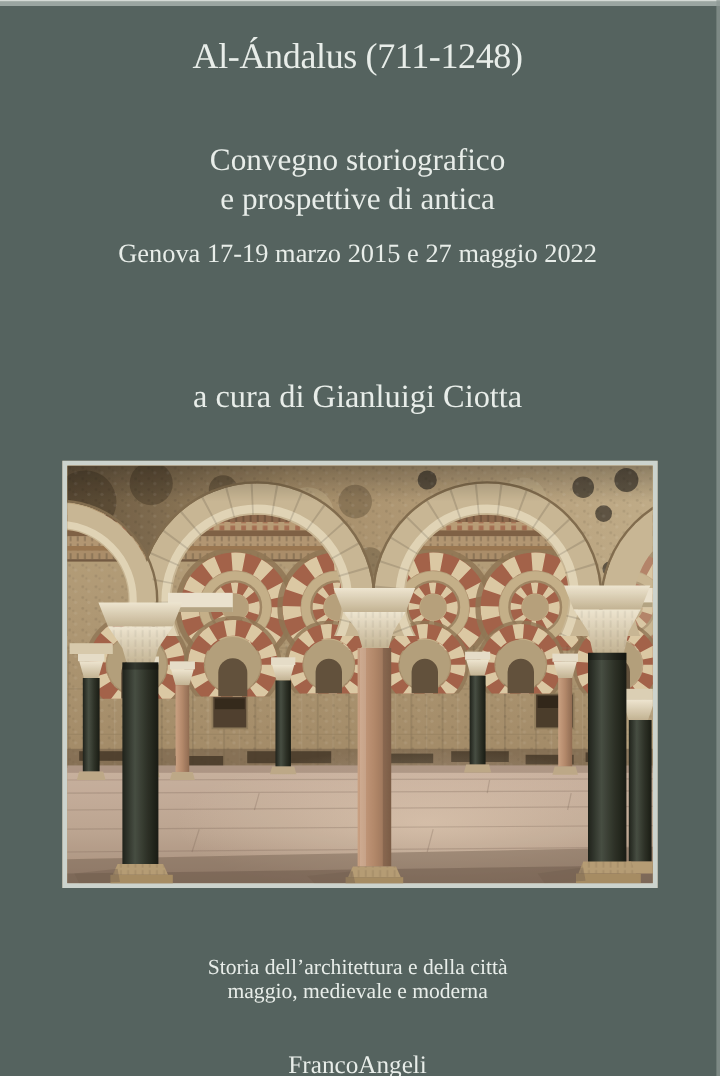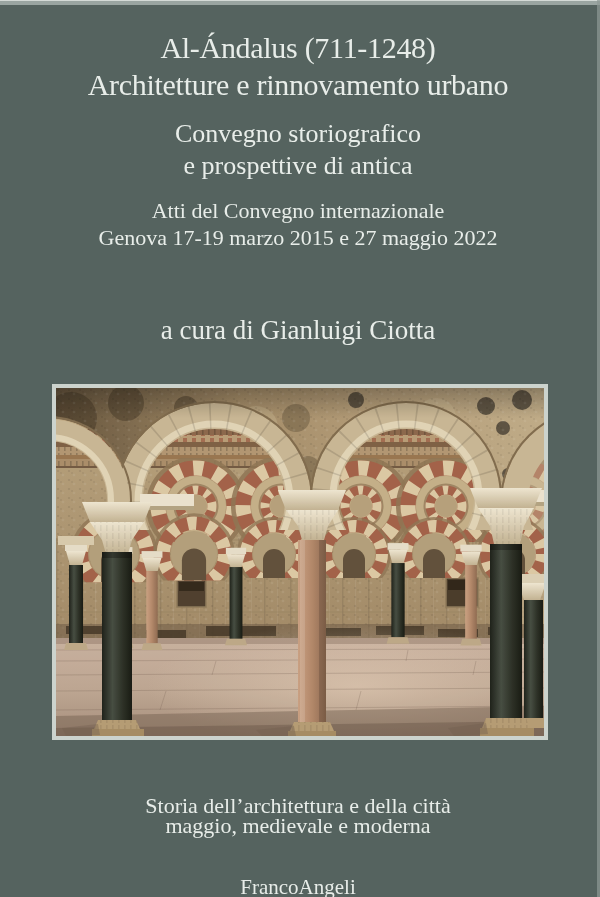--- a/index.html
+++ b/index.html
@@ -10,48 +10,46 @@
     color:#e8ede9;
   }
   .edge-top{position:absolute;top:0;left:0;width:600px;height:5px;background:#9aa5a1;}
   .edge-top-hl{position:absolute;top:0;left:0;width:600px;height:1px;background:#d4dad6;}
   .edge-right{position:absolute;top:0;right:0;width:3px;height:897px;background:#8e9a95;opacity:.7;}
   .txt{position:absolute;left:0;width:596px;text-align:center;}
   .title{top:29px;font-size:30px;line-height:37px;letter-spacing:-.3px;}
   .subtitle{top:118px;font-size:26px;line-height:32px;}
   .conf{top:197px;font-size:22px;line-height:27px;}
   .editor{top:289px;font-size:27px;line-height:32px;margin-top:25px;}
-  .series{top:796px;font-size:22px;line-height:20px;}
+  .series{top:796px;font-size:18px;line-height:20px;}
   .publisher{top:875px;font-size:21px;line-height:24px;}
   .photo-frame{
     position:absolute;left:52px;top:384px;width:488px;height:348px;
     border:4px solid #ccd3cd;background:#b6a17c;
   }
   .photo-frame svg{display:block;}
 </style>
 </head>
 <body>
 
 <div class="cover">
   <div class="edge-top"></div>
   <div class="edge-top-hl"></div>
   <div class="edge-right"></div>
 
   <div class="txt title">
     <div>Al-Ándalus (711-1248)</div>
-    <div>Architetture e rinnovamento urbano</div>
   </div>
 
   <div class="txt subtitle">
     <div>Convegno storiografico</div>
     <div>e prospettive di antica</div>
   </div>
 
   <div class="txt conf">
-    <div>Atti del Convegno internazionale</div>
     <div>Genova 17-19 marzo 2015 e 27 maggio 2022</div>
   </div>
 
   <div class="txt editor">a cura di Gianluigi Ciotta</div>
 
   <div class="photo-frame">
     <svg width="488" height="348" viewBox="0 0 488 348" xmlns="http://www.w3.org/2000/svg">
       <defs>
         <linearGradient id="gWall" x1="0" y1="0" x2="0" y2="1">
           <stop offset="0" stop-color="#b9a480"></stop>

